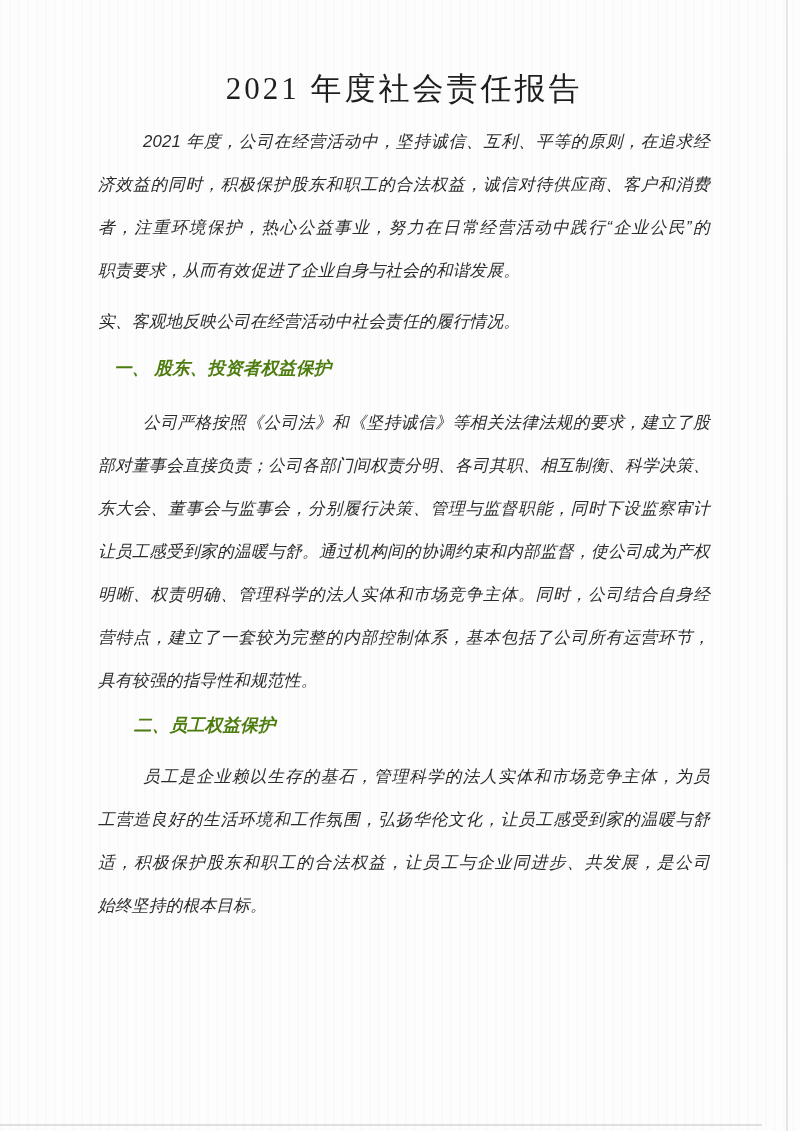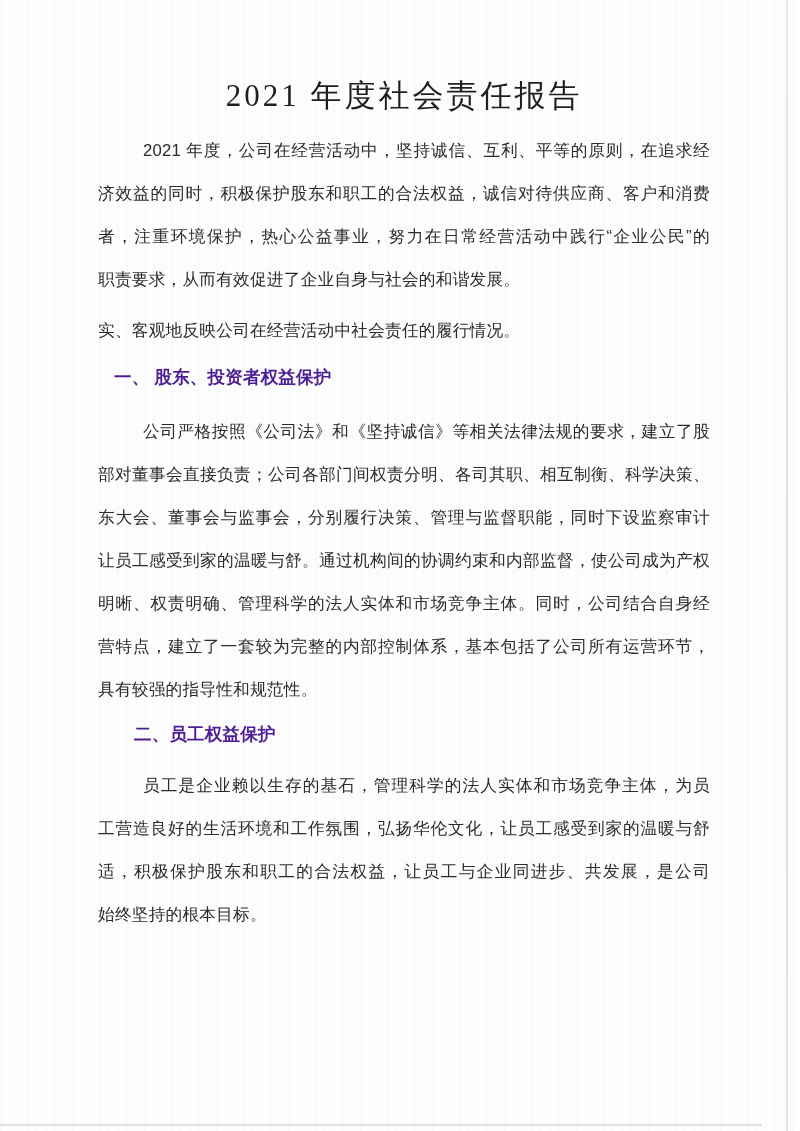--- a/index.html
+++ b/index.html
@@ -29,39 +29,40 @@
     padding: 0 90px 0 98px; 
   }
   .title {
     font-family: "Liberation Serif", "DejaVu Serif", serif;
     font-size: 31px;
     font-weight: 500;
     letter-spacing: 3px;
     text-align: center;
     color: #1e1e1e;
     line-height: 44px;
-    margin: 11px;
+    margin: 4px;
     padding-top: 63px;
   }
   .para { margin: 0; }
   .line {
     font-size: 16.7px;
     line-height: 43px;
     color: #2b2b2b;
     letter-spacing: 0.2px;
     text-align: justify;
     text-align-last: left;
+    font-style: italic;
   }
   .fill { text-align-last: justify; }
   .indent { padding-left: 45px; }
   .heading {
     font-size: 17.5px;
     font-weight: bold;
     line-height: 43px;
-    color: #4c1d95;
+    color: #4d7c0f;
   }
   .p1 { margin-top: 9px; }
   .p2 { margin-top: 8px; }
   .h1 { margin-top: 4px; margin-left: 16px; }
   .p3 { margin-top: 11px; }
   .h2 { margin-top: 2px; margin-left: 36px; }
   .p4 { margin-top: 8px; }
   
   .edge-right {
     position: absolute;

